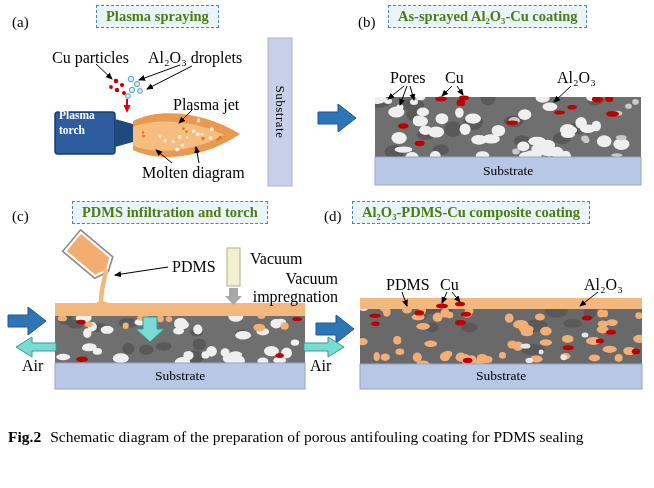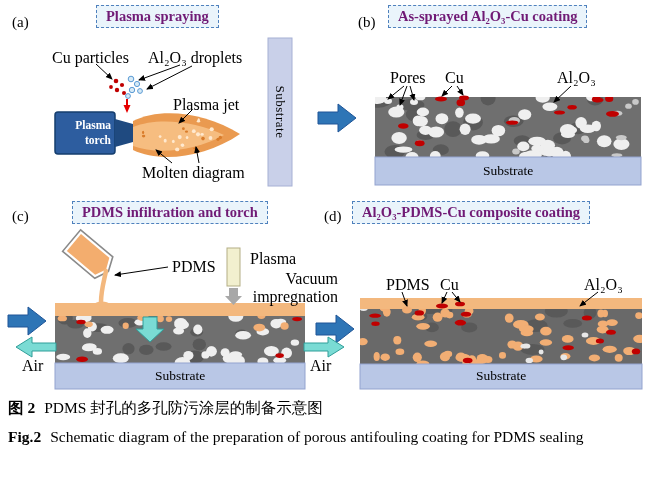--- a/index.html
+++ b/index.html
@@ -2,23 +2,23 @@
 <html><head>
 <meta charset="utf-8">
 <style>
   html,body{margin:0;padding:0;background:#fff;}
   #fig{position:relative;width:654px;height:488px;background:#ffffff;overflow:hidden;
        font-family:"Liberation Serif","DejaVu Serif",serif;}
   #art{position:absolute;left:0;top:0;z-index:1;}
   .lbl{position:absolute;z-index:3;font-size:16px;color:#000;white-space:nowrap;line-height:1.15;}
   .letter{font-size:15px;}
   .tbox{position:absolute;z-index:3;border:1.5px dashed #4f81bd;background:#eaf4fb;
-        padding:2px 9px;font-weight:bold;font-size:14.5px;color:#701a75;white-space:nowrap;}
-  .torch-lbl{position:absolute;z-index:3;left:59px;top:118px;width:52px;color:#fff;font-weight:bold;
-        font-size:11.5px;text-align:right;line-height:1.3;white-space:normal;}
+        padding:2px 9px;font-weight:bold;font-size:14.5px;color:#4d7c0f;white-space:nowrap;}
+  .torch-lbl{position:absolute;z-index:3;left:59px;top:108px;width:52px;color:#fff;font-weight:bold;
+        font-size:11.5px;text-align:left;line-height:1.3;white-space:normal;}
   .sub-lbl{position:absolute;z-index:3;font-size:13.5px;text-align:center;color:#000;}
   .vsub{position:absolute;z-index:3;left:218px;top:100px;width:124px;height:24px;
         transform:rotate(90deg);transform-origin:center;text-align:center;line-height:24px;
         font-size:13px;letter-spacing:.5px;color:#000;}
   .wrap{white-space:normal;text-align:right;}
   .cap{position:absolute;left:8px;z-index:3;margin:0;font-size:15.5px;color:#000;}
   .cap-label{font-weight:bold;margin-right:9px;}
   .just{text-align:justify;line-height:1.7;white-space:normal;}
 </style>
 </head>
@@ -390,32 +390,29 @@
   <div class="lbl letter" style="left:358px;top:14px">(b)</div>
   <div class="tbox" style="left:388px;top:5px">As-sprayed Al₂O₃-Cu coating</div>
   <div class="lbl" style="left:390px;top:69px">Pores</div>
   <div class="lbl" style="left:445px;top:69px">Cu</div>
   <div class="lbl" style="left:557px;top:69px">Al₂O₃</div>
   <div class="sub-lbl" style="left:375px;top:163px;width:266px">Substrate</div>
 
   <div class="lbl letter" style="left:12px;top:208px">(c)</div>
   <div class="tbox" style="left:72px;top:201px">PDMS infiltration and torch</div>
   <div class="lbl" style="left:172px;top:258px">PDMS</div>
-  <div class="lbl" style="left:250px;top:250px">Plasma</div>
+  <div class="lbl" style="left:250px;top:250px">Vacuum</div>
   <div class="lbl wrap" style="left:246px;top:270px;width:92px">Vacuum impregnation</div>
   <div class="lbl" style="left:22px;top:357px">Air</div>
   <div class="lbl" style="left:310px;top:357px">Air</div>
   <div class="sub-lbl" style="left:55px;top:368px;width:250px">Substrate</div>
 
   <div class="lbl letter" style="left:324px;top:208px">(d)</div>
   <div class="tbox" style="left:352px;top:201px">Al₂O₃-PDMS-Cu composite coating</div>
   <div class="lbl" style="left:386px;top:276px">PDMS</div>
   <div class="lbl" style="left:440px;top:276px">Cu</div>
   <div class="lbl" style="left:584px;top:276px">Al₂O₃</div>
   <div class="sub-lbl" style="left:360px;top:368px;width:282px">Substrate</div>
 
-  <p class="cap" style="top:398px">
-    <span class="cap-label">图 2</span><span>PDMS 封孔的多孔防污涂层的制备示意图</span>
-  </p>
   <p class="cap just" style="top:424px;width:622px">
     <span class="cap-label">Fig.2</span><span>Schematic diagram of the preparation of porous antifouling coating for PDMS sealing</span>
   </p>
 </div>
 
 </body></html>

